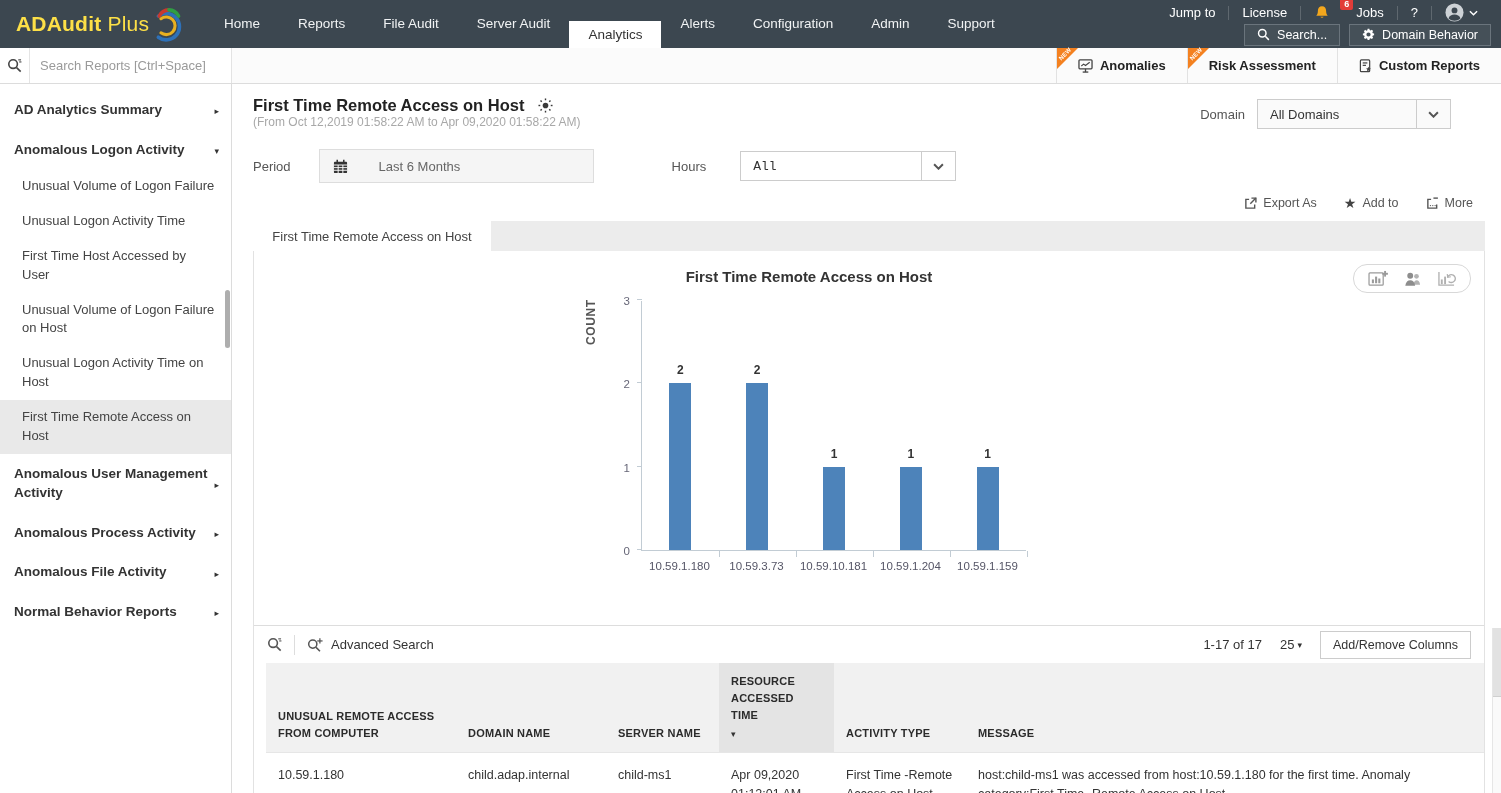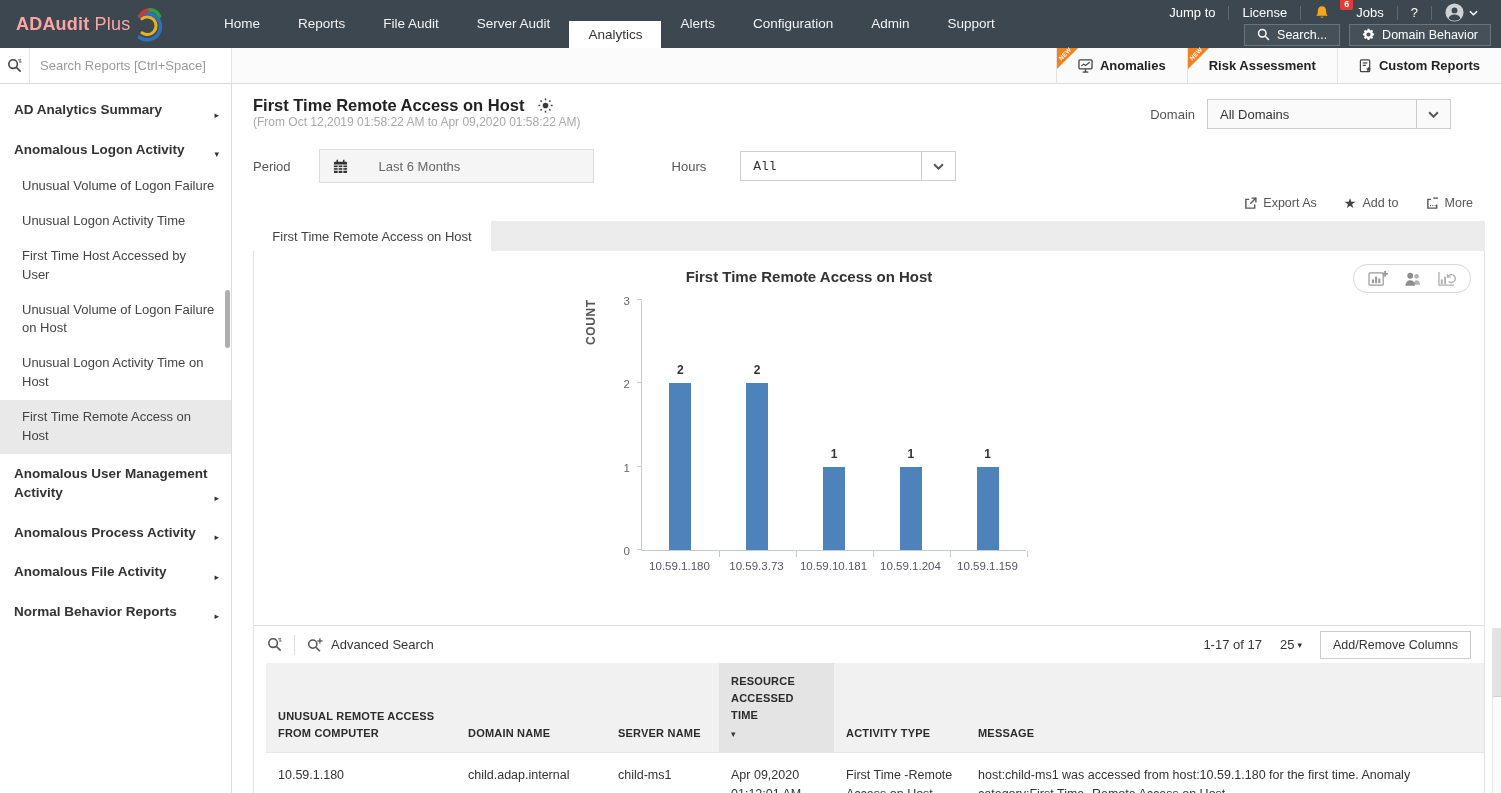--- a/index.html
+++ b/index.html
@@ -2,21 +2,21 @@
 <html><head>
 <meta charset="utf-8">
 <style>
   * { margin:0; padding:0; box-sizing:border-box; }
   html,body { width:1501px; height:793px; overflow:hidden; background:#fff;
     font-family:"Liberation Sans","DejaVu Sans",sans-serif; }
 
   
   .topbar { height:48px; background:#3c4750; display:flex; color:#fff; }
   .brand { width:205px; display:flex; align-items:center; padding-left:16px; gap:4px; cursor:pointer; }
-  .brand-text { font-size:18px; color:#fca5a5; letter-spacing:0.2px; white-space:nowrap; }
+  .brand-text { font-size:21px; color:#fde047; letter-spacing:0.2px; white-space:nowrap; }
   .brand-text b { font-weight:700; }
   .brand-text .lite { font-weight:400; }
   .topnav { display:flex; align-items:stretch; }
   .nav-item { line-height:48px; padding:0 19px; font-size:13.5px; color:#f1f3f4; cursor:pointer; }
   .nav-item.active { align-self:flex-end; height:27px; line-height:27px; background:#fff; color:#333; }
   .top-right { margin-left:auto; display:flex; flex-direction:column; padding:2px 10px 2px 0; }
   .util-row { height:22px; display:flex; align-items:center; justify-content:flex-end; font-size:13px; }
   .util-item { padding:0 13px; cursor:pointer; white-space:nowrap; display:flex; align-items:center; }
   .util-sep { width:1px; height:14px; background:rgba(255,255,255,0.18); }
   .bell-wrap { position:relative; }
@@ -42,42 +42,42 @@
   .ql-icon { color:#444; display:inline-flex; }
   .ribbon { position:absolute; top:0; left:0; width:0; height:0;
     border-top:21px solid #f48120; border-right:21px solid transparent; }
   .ribbon-text { position:absolute; top:3px; left:-2px; width:20px; text-align:center; font-size:6px;
     font-weight:700; color:#fff; transform:rotate(-45deg); letter-spacing:0.3px; }
 
   
   .body-wrap { display:flex; height:709px; }
   .sidebar { width:232px; background:#fff; border-right:1px solid #dcdcdc; padding-top:6px; position:relative;
     flex-shrink:0; }
-  .sb-section { display:flex; align-items:flex-end; padding:10px 12px 10px 14px; cursor:pointer; }
+  .sb-section { display:flex; align-items:center; padding:10px 12px 10px 14px; cursor:pointer; }
   .sb-label { flex:1; font-size:13.5px; font-weight:700; color:#333; line-height:1.45; }
   .sb-arrow { font-size:9px; color:#333; padding-top:3px; }
   .sb-child { padding:8px 14px 8px 22px; font-size:13px; color:#444; line-height:1.45; cursor:pointer; }
   .sb-child.selected { background:#e9e9e9; }
   .sb-thumb { position:absolute; right:1px; top:206px; width:5px; height:58px; background:#aeaeae; border-radius:3px; }
 
   .main { flex:1; background:#fff; padding:12px 16px 0 21px; position:relative; overflow:hidden; }
 
   
   .title-row { display:flex; align-items:flex-start; }
   .page-title { font-size:16.5px; font-weight:700; color:#222; display:flex; align-items:center; gap:14px; }
   .title-sun { color:#3a3a3a; display:inline-flex; }
   .date-range { font-size:12px; color:#a8a8a8; }
   .domain-box { margin-left:auto; margin-right:34px; display:flex; align-items:center; gap:12px; margin-top:3px; }
   .field-label { font-size:13px; color:#555; }
   .select { height:30px; border:1px solid #ccc; background:#fafafa; display:flex; align-items:center;
     font-size:13px; color:#333; cursor:pointer; }
   .select .sel-val { padding:0 12px; flex:1; }
   .sel-chev { width:34px; align-self:stretch; border-left:1px solid #ccc; display:flex; align-items:center;
     justify-content:center; color:#555; }
-  .domain-select { width:244px; }
+  .domain-select { width:194px; }
 
   
   .filter-row { display:flex; align-items:center; margin-top:20px; }
   .period-box { margin-left:28px; width:275px; height:34px; background:#f5f5f5; border:1px solid #ddd;
     display:flex; align-items:center; cursor:pointer; }
   .period-box .cal { padding:0 13px; color:#333; display:inline-flex; }
   .period-val { font-size:13px; color:#666; padding-left:18px; }
   .hours-label { margin-left:78px; }
   .hours-select { width:216px; margin-left:34px; background:#fff;font-family:Liberation Mono, monospace; }
 

